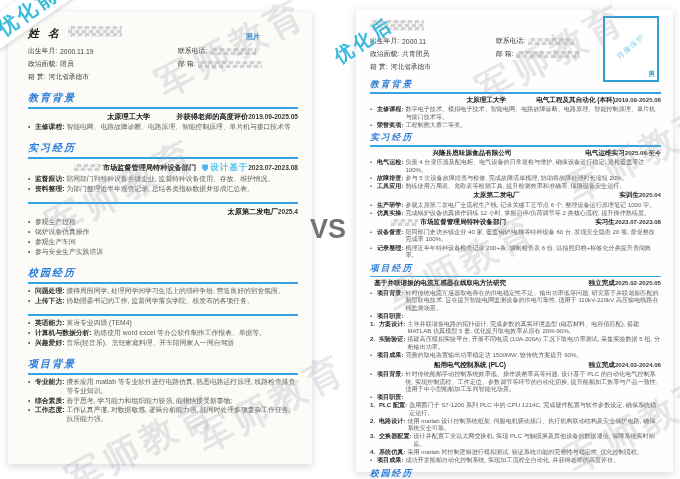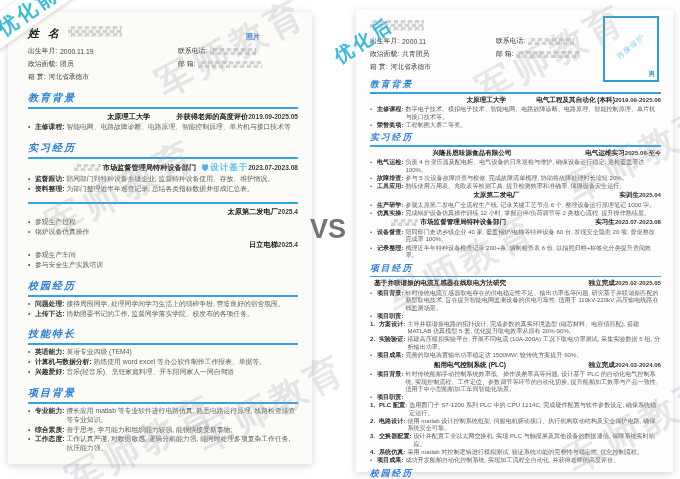--- a/index.html
+++ b/index.html
@@ -136,24 +136,20 @@
           <span class="date">2025.4</span>
         </div>
         <div class="bullet">
           <span class="marker">•</span>
           <span class="txt">参观生产过程</span>
         </div>
         <div class="bullet">
           <span class="marker">•</span>
           <span class="txt">锅炉设备仿真操作</span>
         </div>
-        <div class="entry-head">
-          <span class="org">日立电梯</span>
-          <span class="date">2025.4</span>
-        </div>
         <div class="bullet">
           <span class="marker">•</span>
           <span class="txt">参观生产车间</span>
         </div>
         <div class="bullet">
           <span class="marker">•</span>
           <span class="txt">参与安全生产实践培训</span>
         </div>
       </div>
       <div class="section">
@@ -164,21 +160,20 @@
           <span class="lead">问题处理:</span>
           <span class="txt">接待周围同学, 处理同学间学习生活上的琐碎争纷, 营造良好的宿舍氛围。</span>
         </div>
         <div class="bullet">
           <span class="marker">•</span>
           <span class="lead">上传下达:</span>
           <span class="txt">协助团委书记的工作, 监督同学落实学院、校发布的各项任务。</span>
         </div>
       </div>
       <div class="section">
-        <div class="sec-title">技能特长</div>
         <div class="sec-rule"></div>
         <div class="bullet">
           <span class="marker">•</span>
           <span class="lead">英语能力:</span>
           <span class="txt">英语专业四级 (TEM4)</span>
         </div>
         <div class="bullet">
           <span class="marker">•</span>
           <span class="lead">计算机与数据分析:</span>
           <span class="txt">熟练使用 word excel 等办公软件制作工作报表、单据等。</span>

